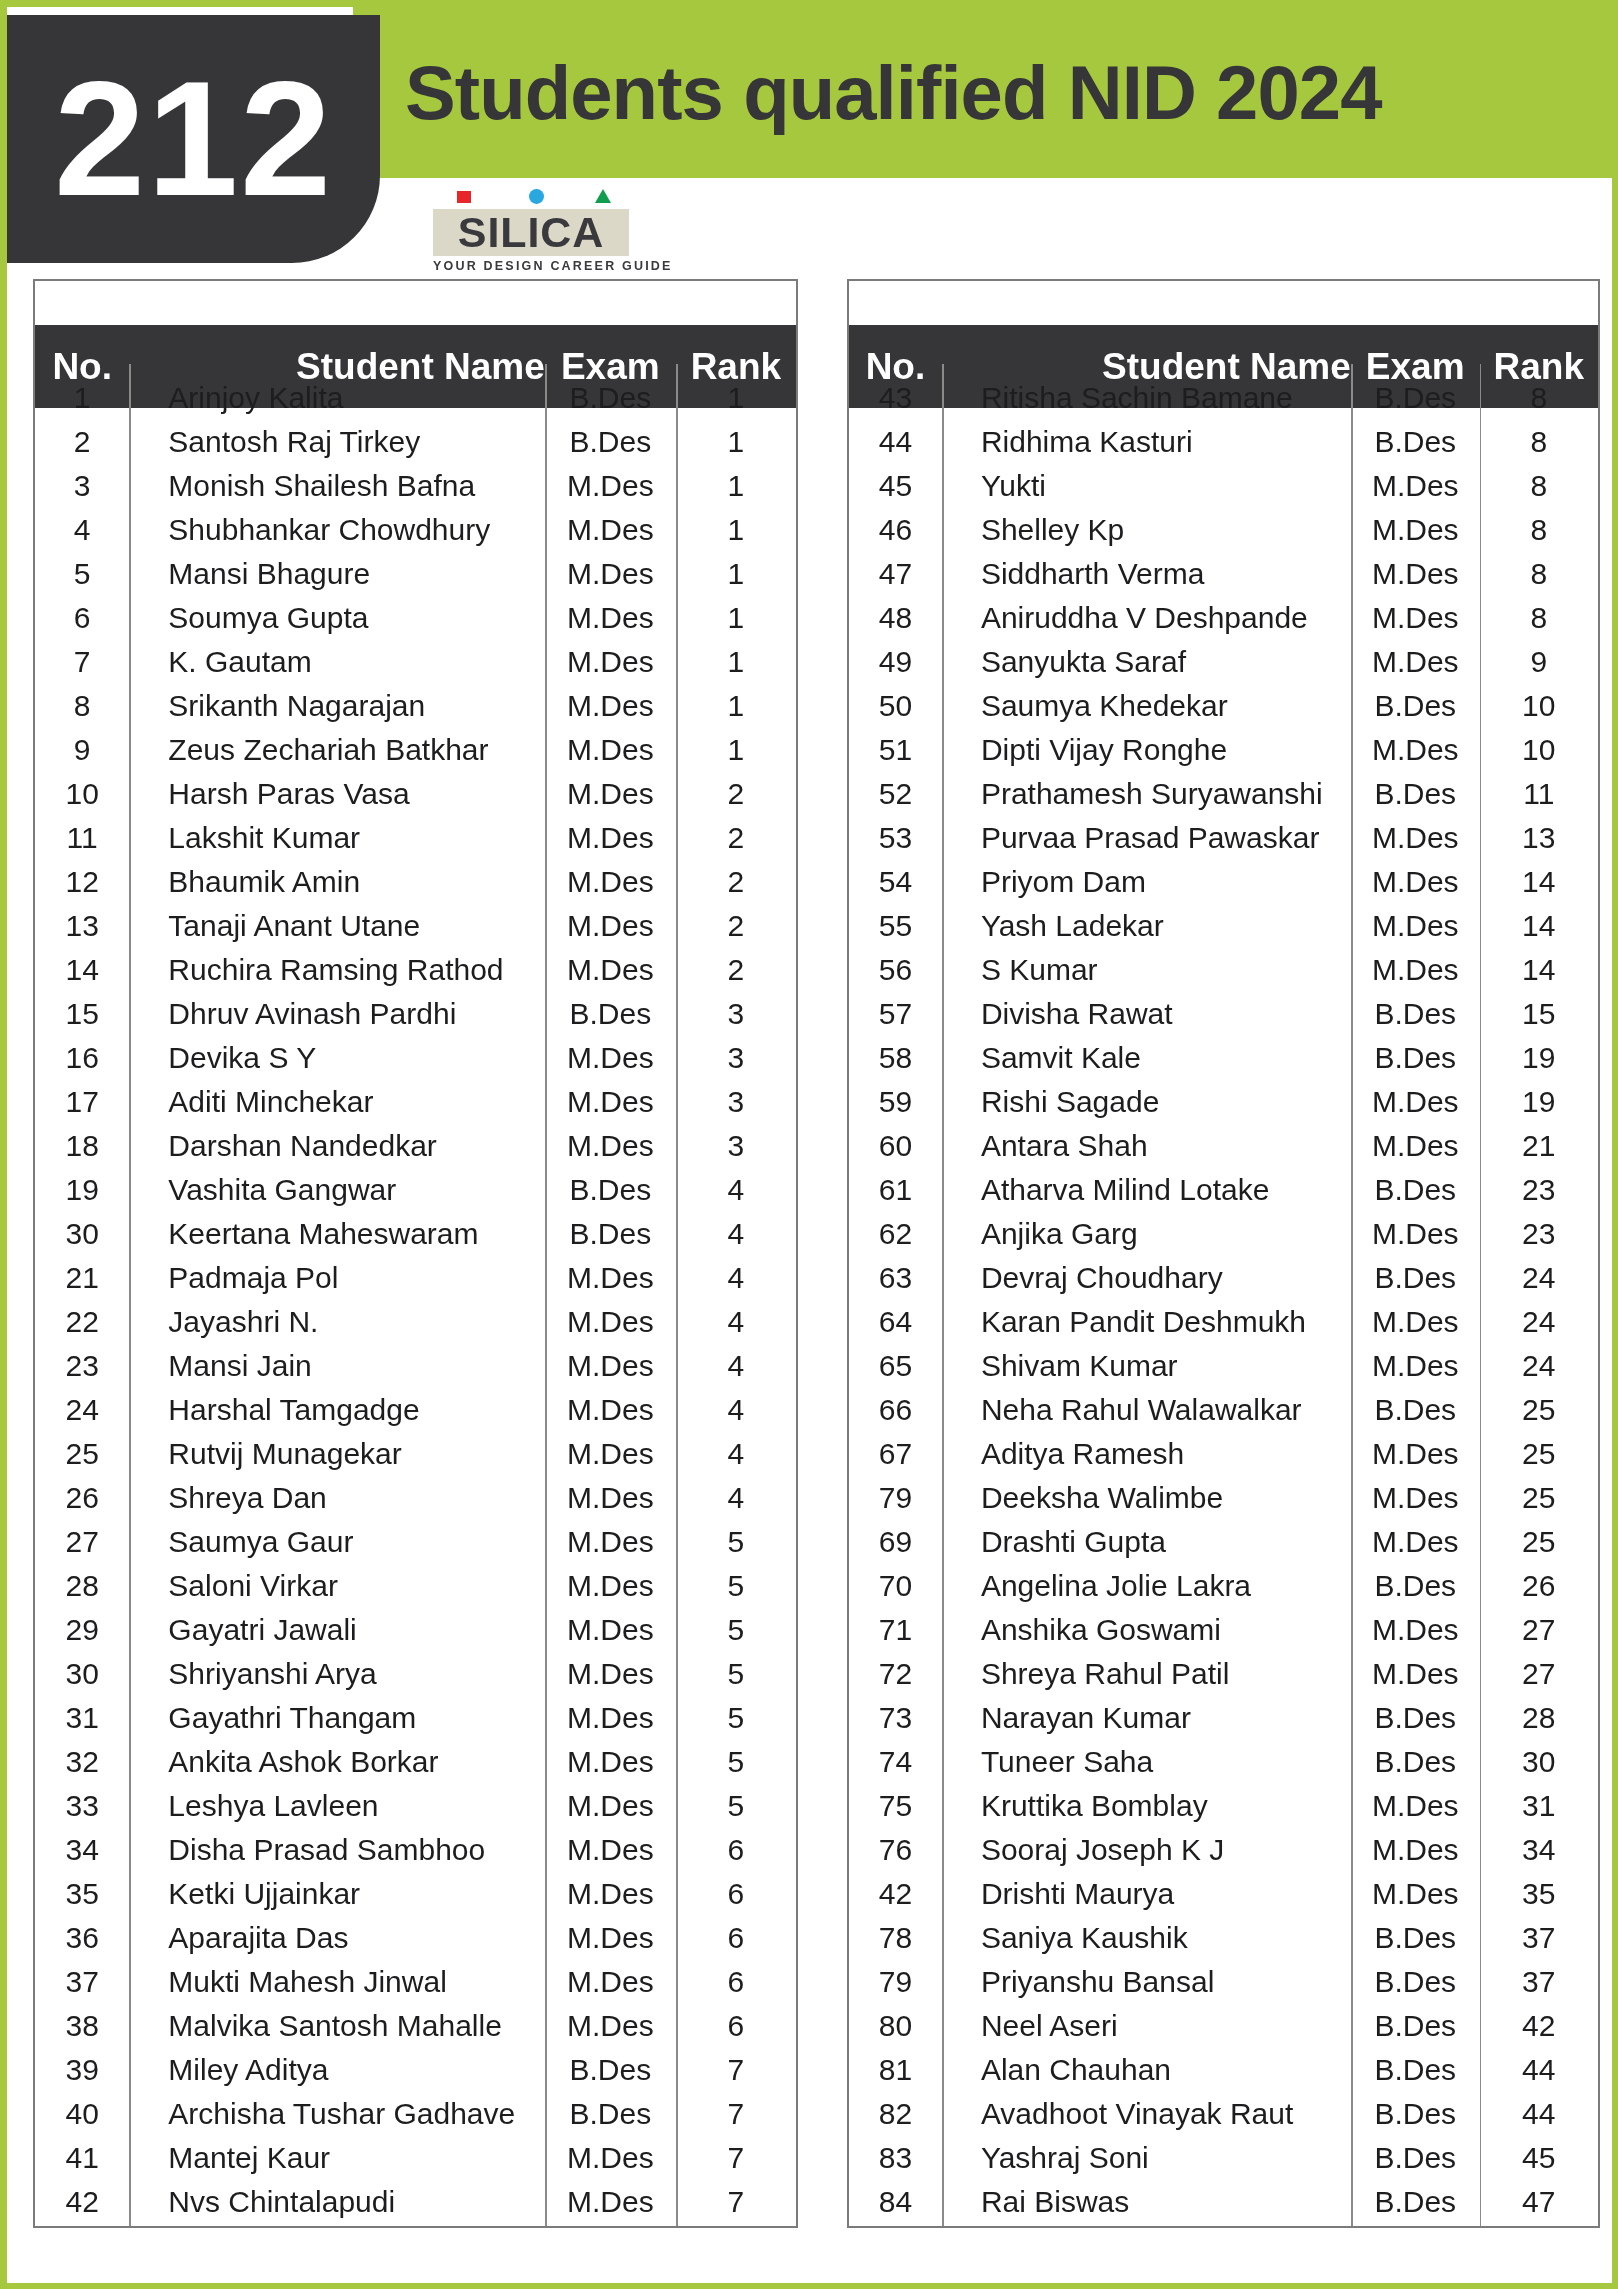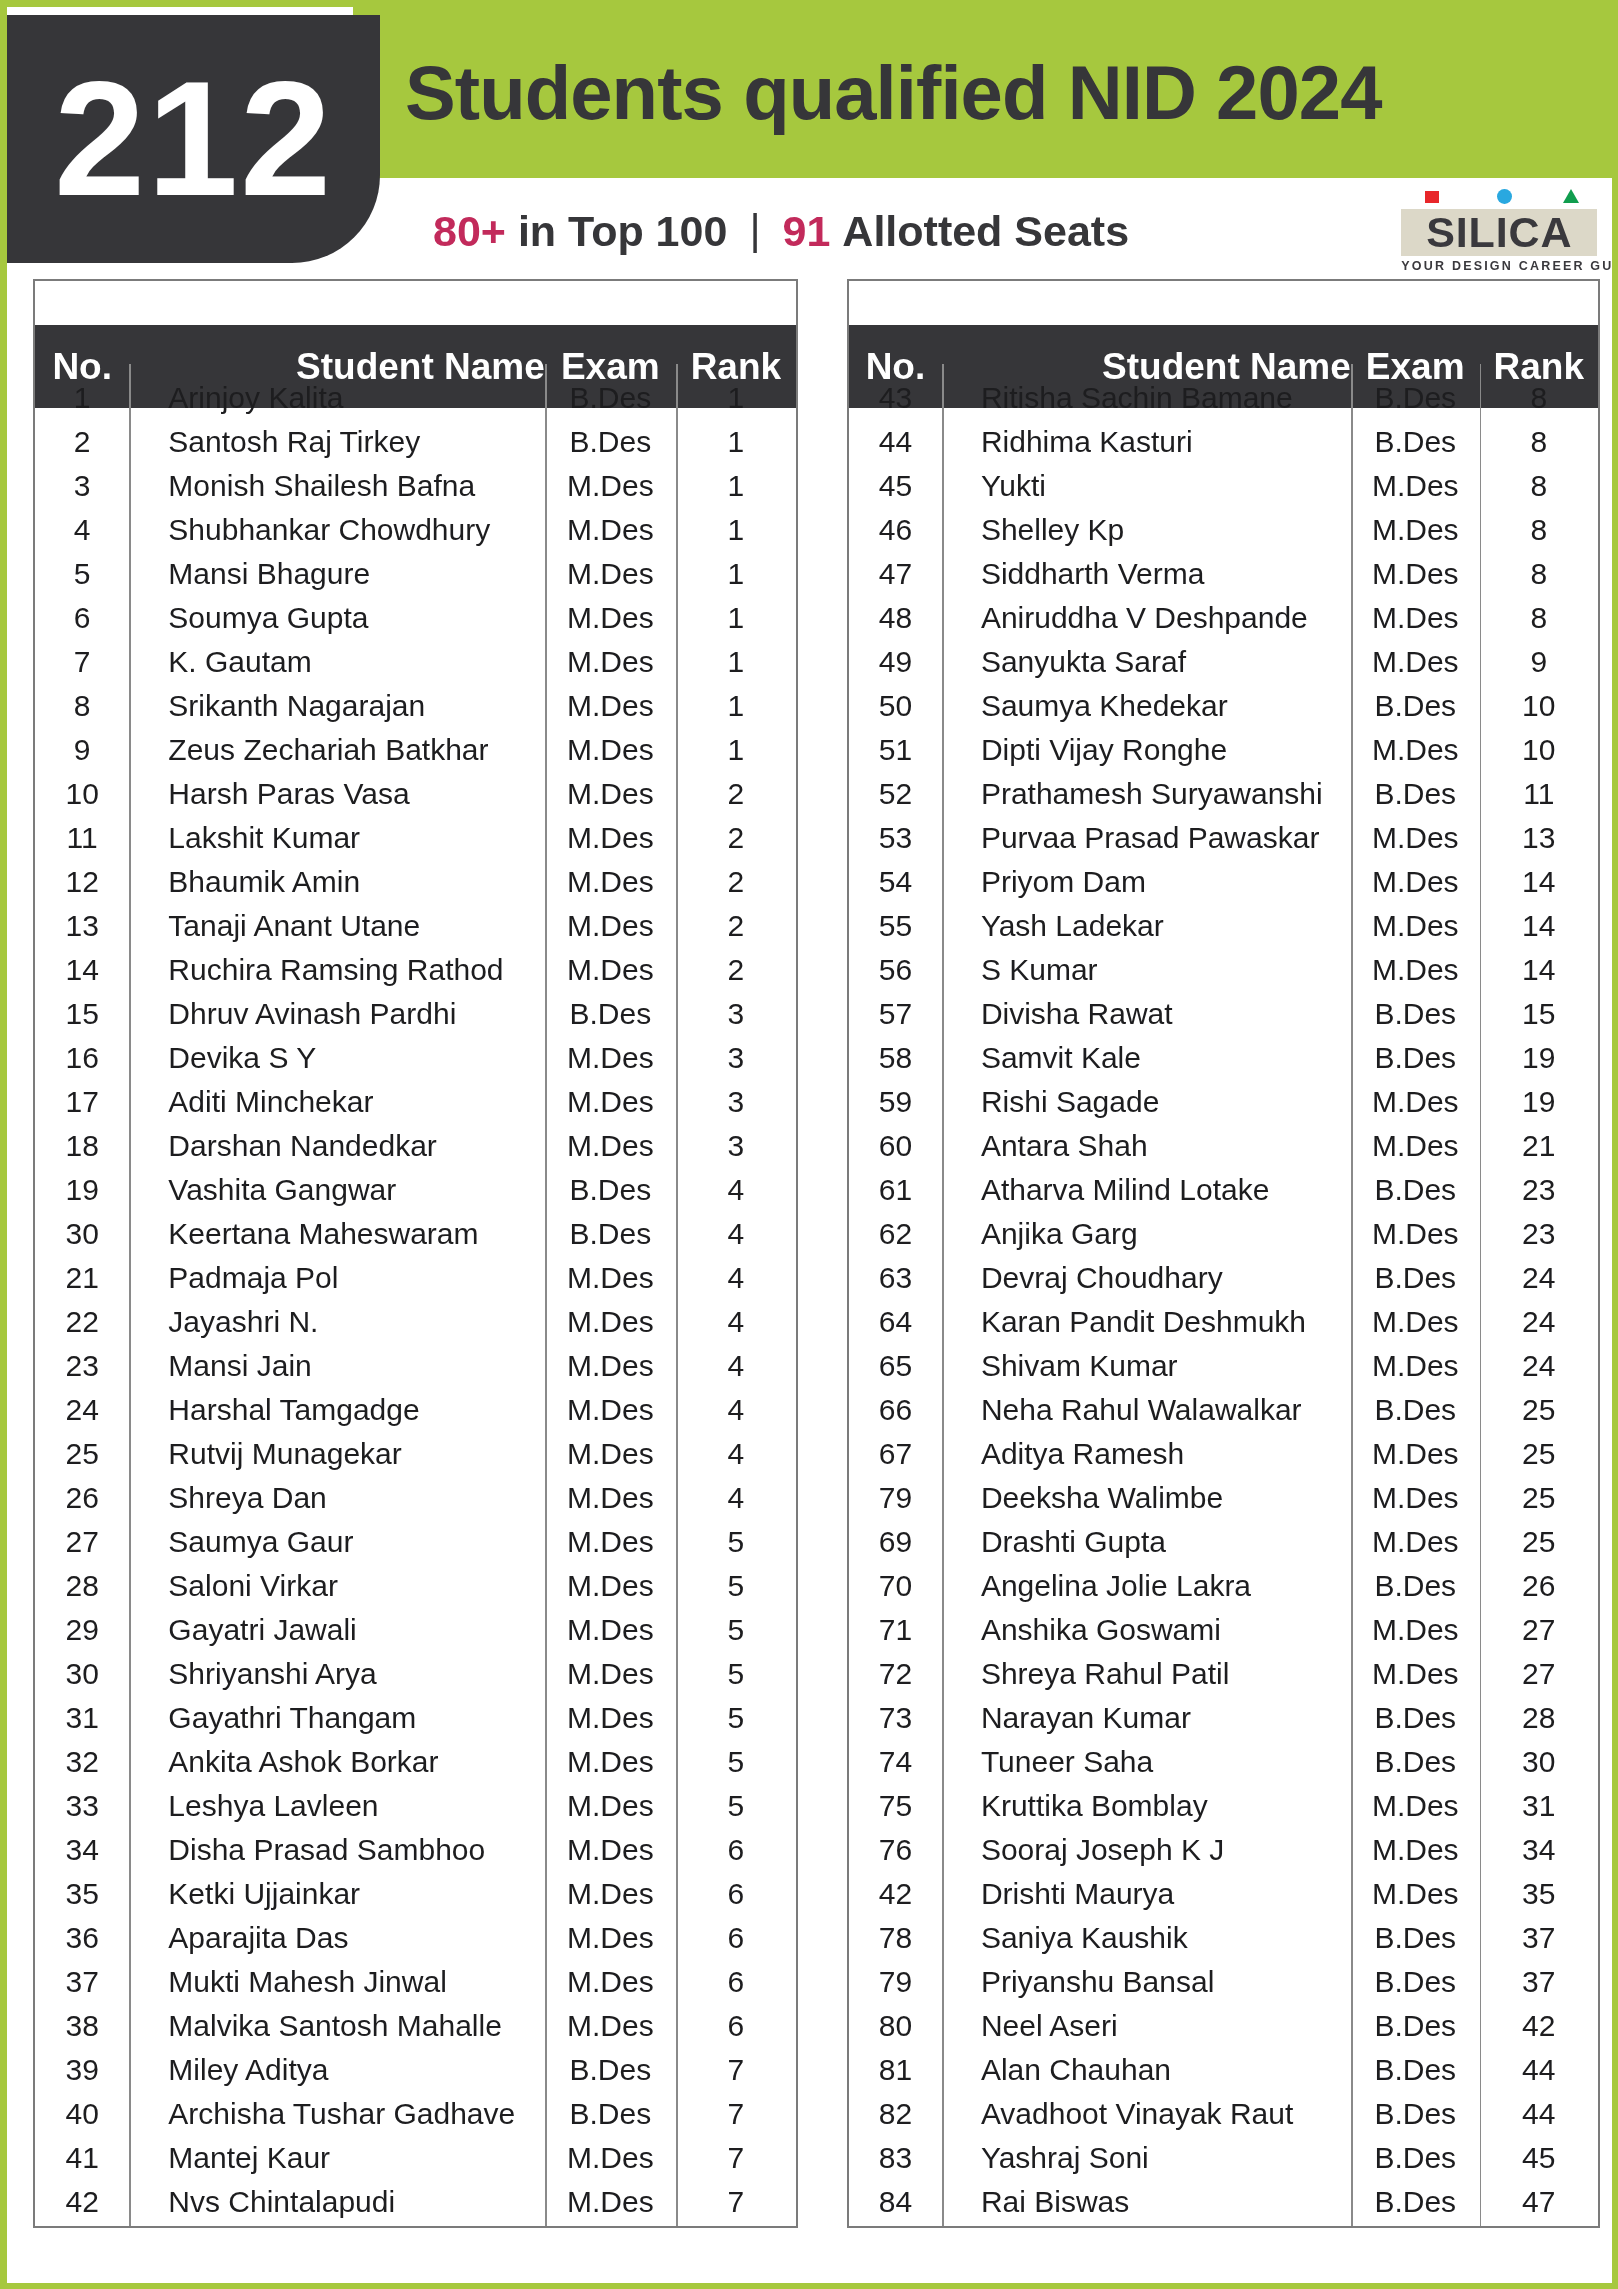--- a/index.html
+++ b/index.html
@@ -118,21 +118,20 @@
 
   <div class="banner">
     <div class="banner-title">Students qualified NID 2024</div>
   </div>
 
   <div class="badge">
     <div class="badge-count">212</div>
   </div>
 
   <div class="subrow">
-    <div class="subtitle"><span class="accent">80+</span>&nbsp;<span>in Top 100</span><span class="sep">|</span><span class="accent">91</span>&nbsp;<span>Allotted Seats</span></div>
 
     <div class="logo">
       <div class="logo-shapes">
         <span class="logo-sq"></span>
         <span class="logo-dot"></span>
         <span class="logo-tri"></span>
       </div>
       <div class="logo-word">SILICA</div>
       <div class="logo-tagline">YOUR DESIGN CAREER GUIDE</div>
     </div>

